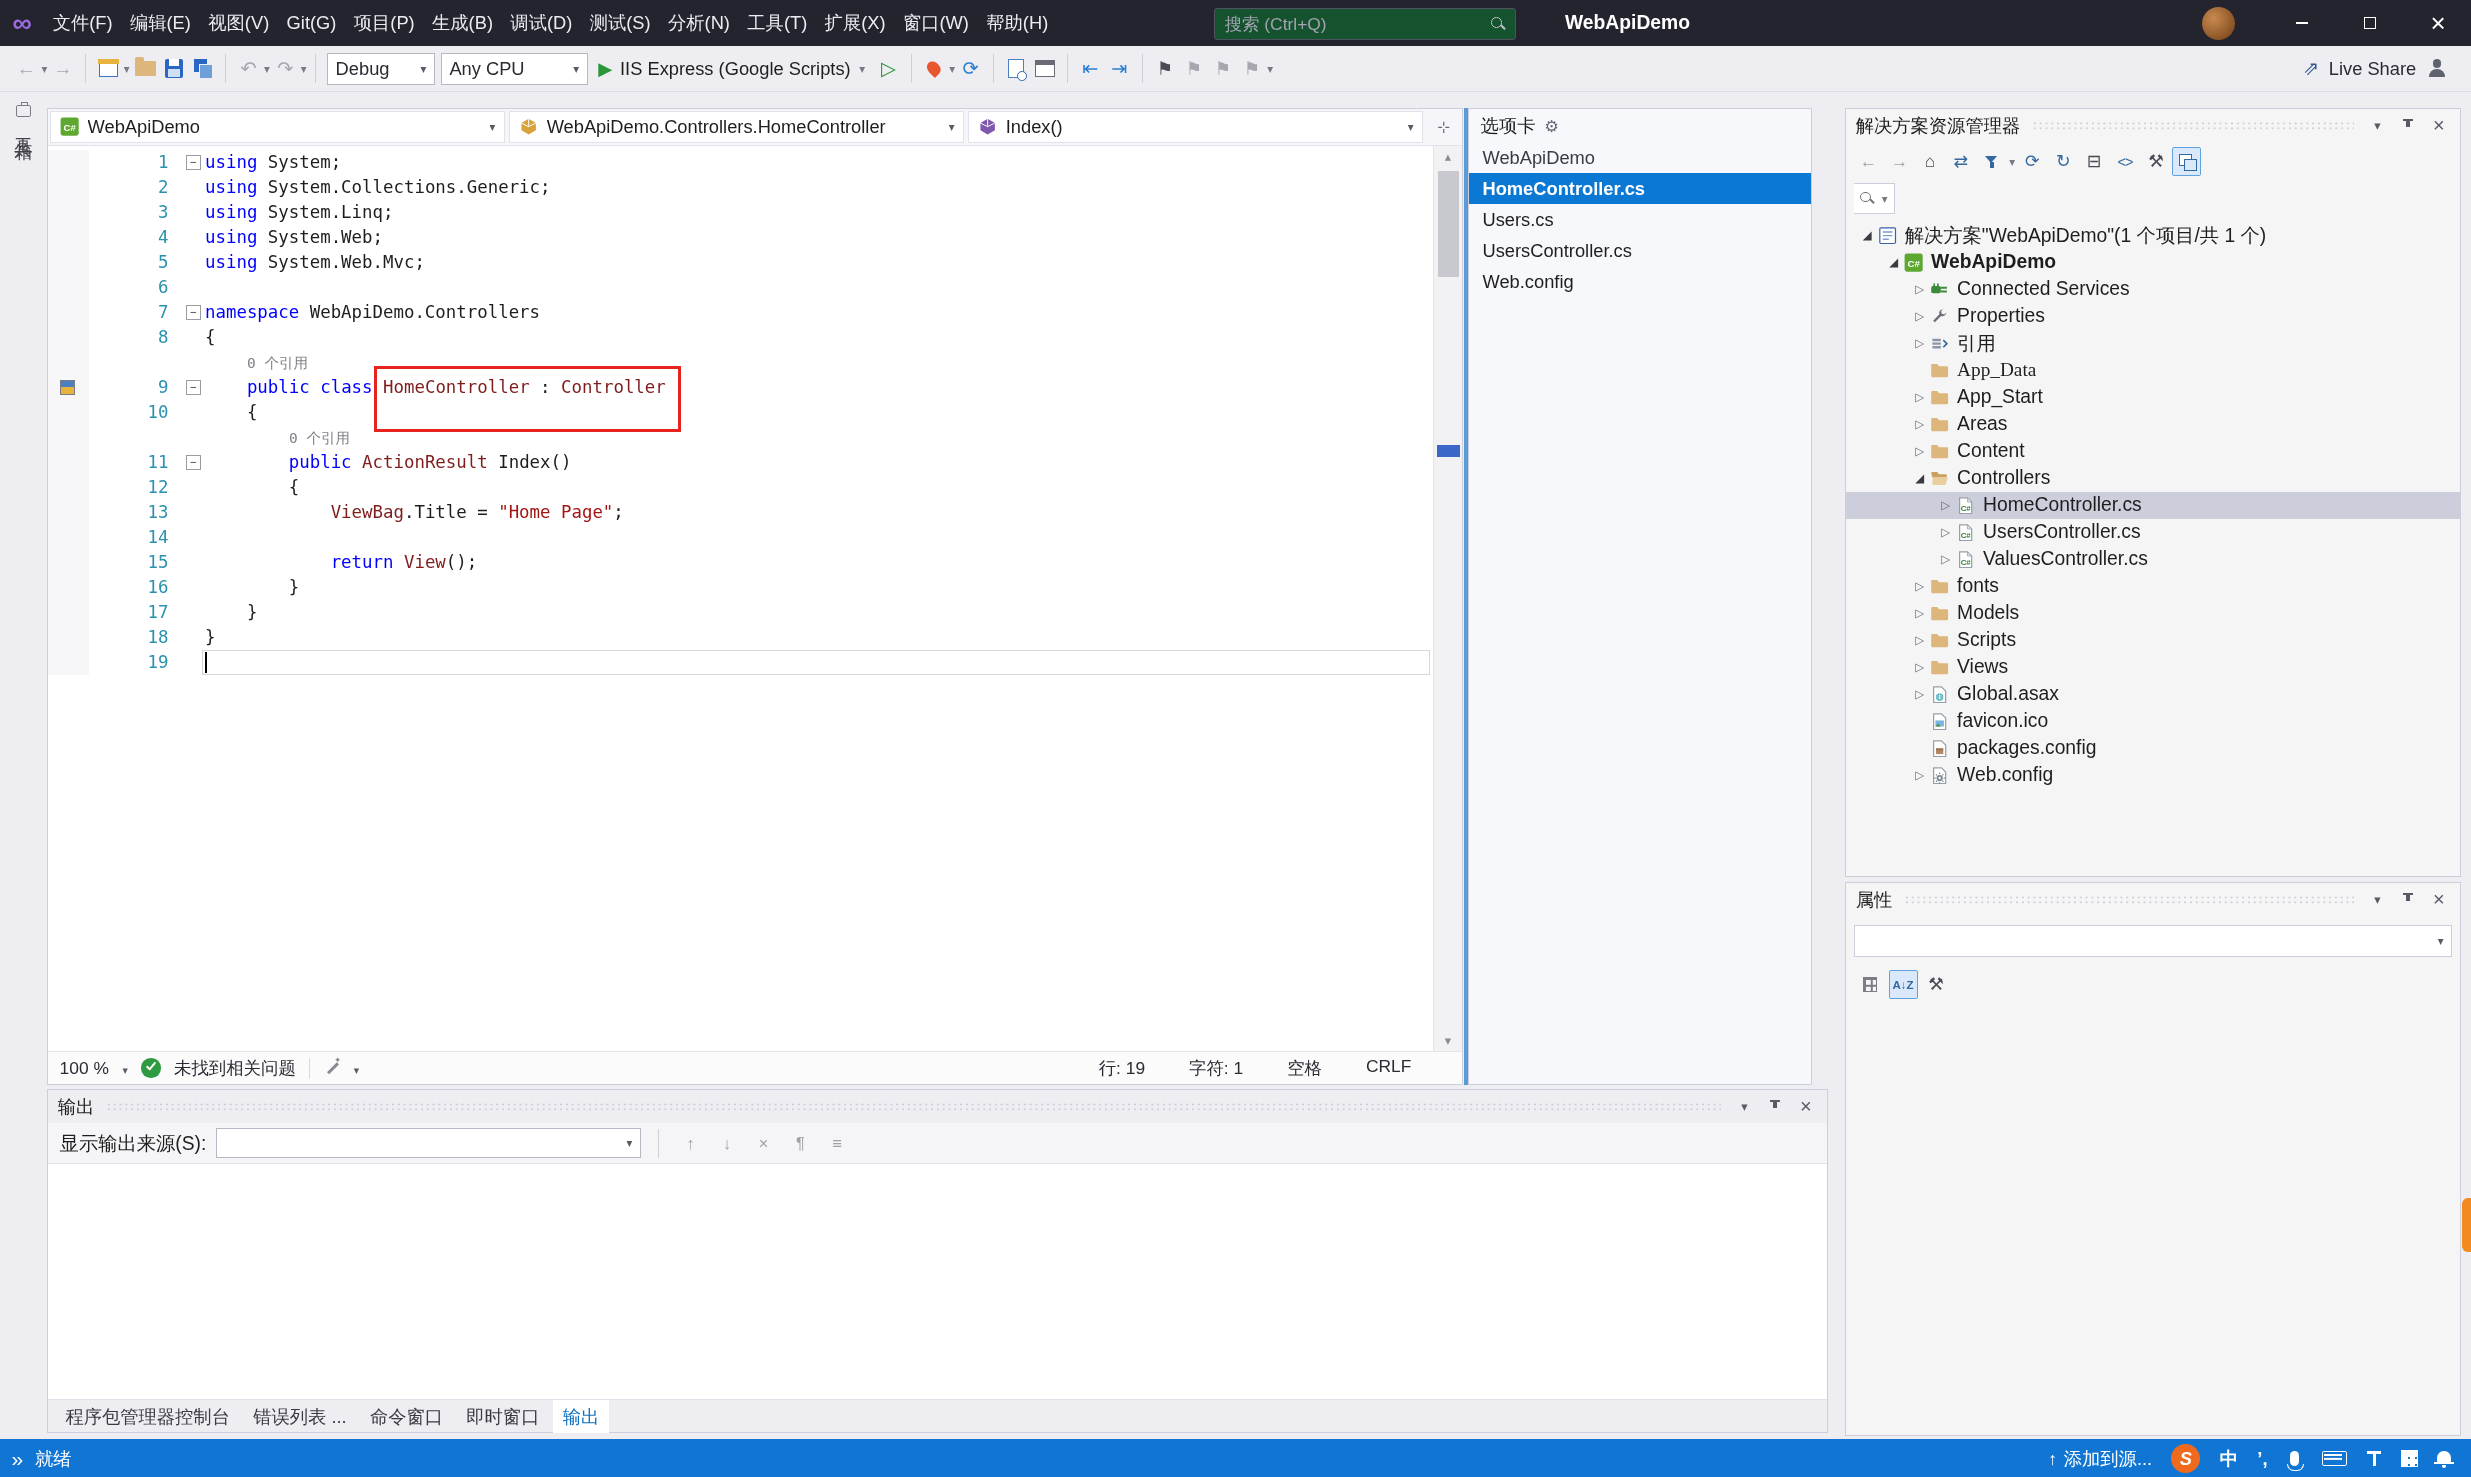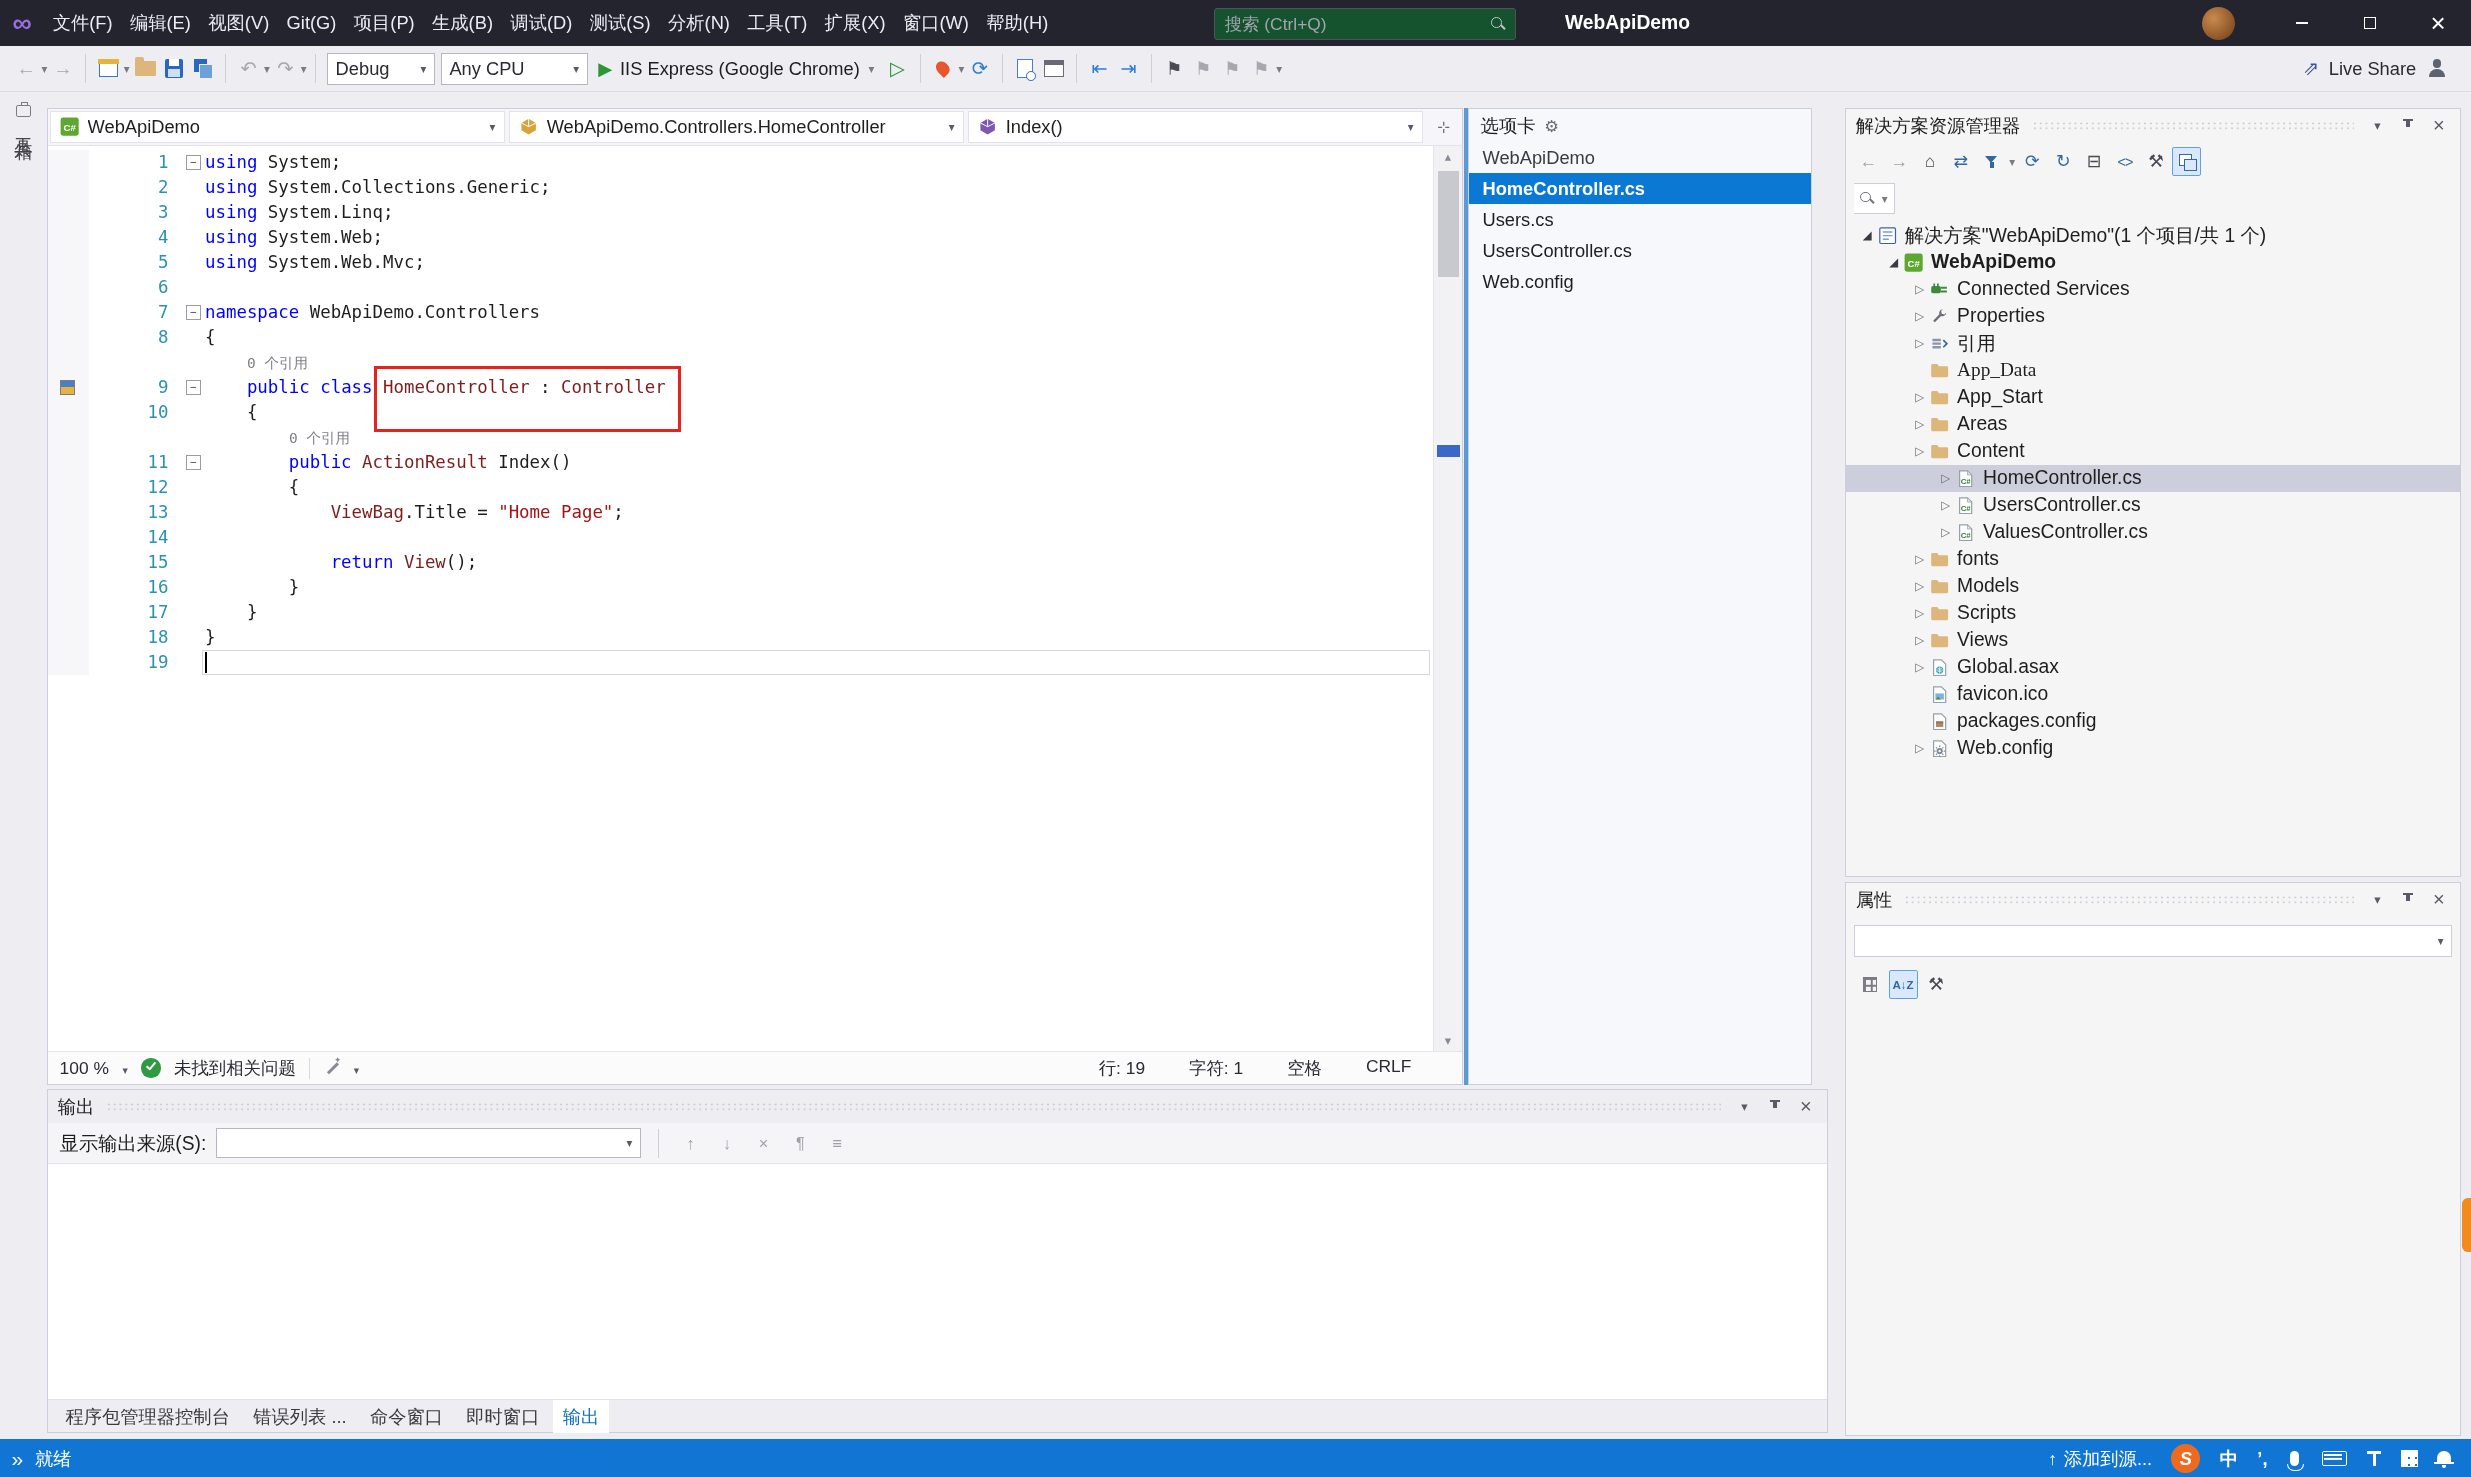--- a/index.html
+++ b/index.html
@@ -368,21 +368,21 @@
   <div class="combo" style="width:108px">
     <span>Debug</span>
     <span class="cb-caret"></span>
   </div>
   <div class="combo" style="width:147px">
     <span>Any CPU</span>
     <span class="cb-caret"></span>
   </div>
   <div class="run-btn">
     <span class="i-play"></span>
-    <span class="run-label">IIS Express (Google Chrome)</span>
+    <span class="run-label">IIS Express (Google Scripts)</span>
     <span class="tb-caret"></span>
   </div>
   <span class="tb-btn i-play-o"></span>
   <span class="sep"></span>
   <span class="tb-btn">
       <span class="i-flame"></span>
     </span>
   <span class="tb-caret"></span>
   <span class="tb-btn i-refresh"></span>
   <span class="sep"></span>
@@ -747,20 +747,30 @@
       </div>
       <div class="tree-row" style="padding-left: 64px;">
         <span class="expander closed"></span>
         <span class="t-icon">
           <svg viewBox="0 0 16 16" width="19.3" height="19.3">
             <path d="M1 3.5c0-.5.4-1 1-1h4l1.4 1.8H14c.6 0 1 .5 1 1v7.2c0 .5-.4 1-1 1H2c-.6 0-1-.5-1-1z" fill="#dcb67a"></path>
           </svg>
         </span>
         <span class="t-label">Content</span>
       </div>
+      <div class="tree-row" style="padding-left: 64px;">
+        <span class="expander open"></span>
+        <span class="t-icon">
+          <svg viewBox="0 0 16 16" width="19.3" height="19.3">
+            <path d="M1 3.5c0-.5.4-1 1-1h4l1.4 1.8H13c.6 0 1 .5 1 1V7H2z" fill="#c9a25e"></path>
+            <path d="M2.2 7h12.6l-1.7 5.6c-.1.4-.5.7-1 .7H2.9c-.6 0-1-.5-.9-1.1z" fill="#e9cf9f"></path>
+          </svg>
+        </span>
+        <span class="t-label">Controllers</span>
+      </div>
       <div class="tree-row selected" style="padding-left: 90px;">
         <span class="expander closed"></span>
         <span class="t-icon">
           <svg viewBox="0 0 16 16" width="19.3" height="19.3" style="font-size:20px">
             <path d="M3 1.5h6.5L13 5v9.5H3z" fill="#ffffff" stroke="#96a0aa"></path>
             <path d="M9.5 1.5L13 5H9.5z" fill="#dfe4e8" stroke="#96a0aa" stroke-width="0.6"></path>
             <text x="8" y="12.5" font-size="6.5" text-anchor="middle" fill="#2f7d34" font-weight="bold">C#</text>
           </svg>
         </span>
         <span class="t-label">HomeController.cs</span>

